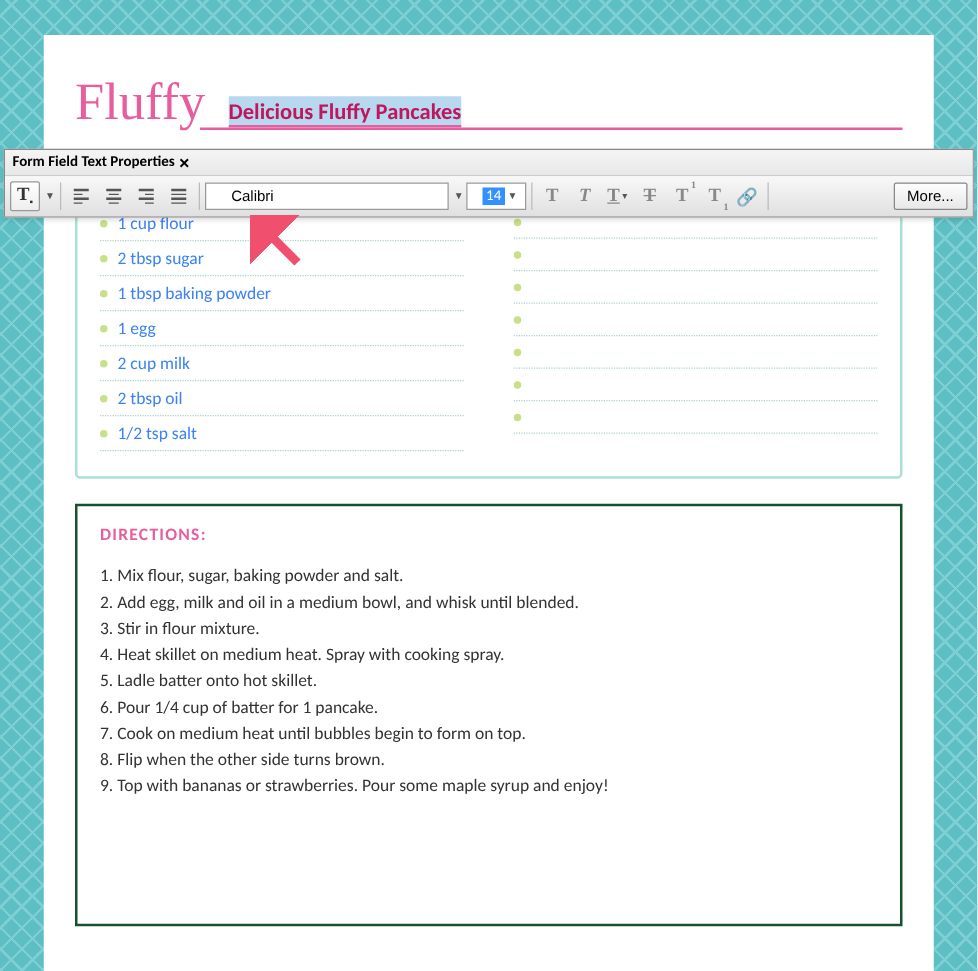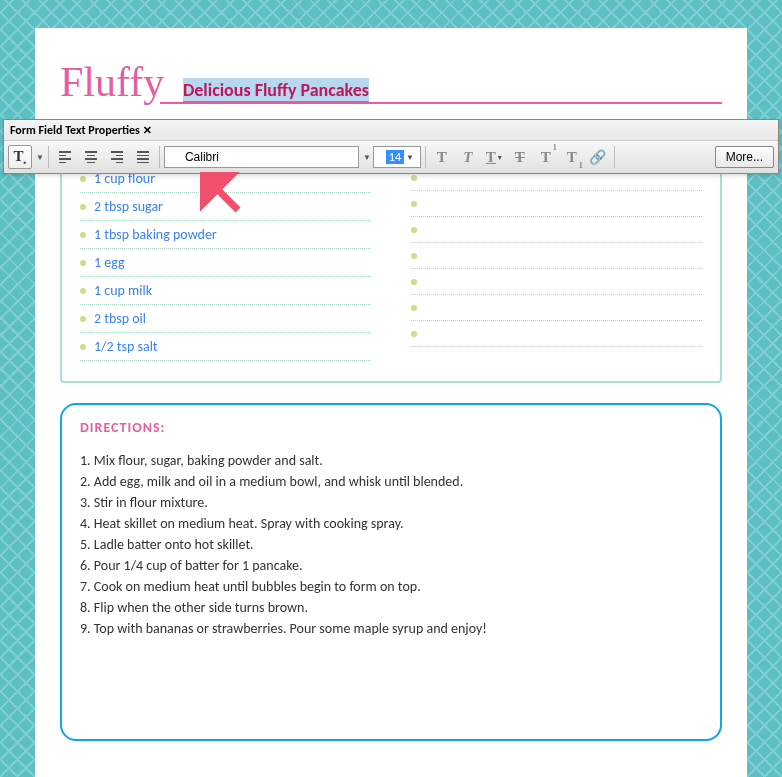--- a/index.html
+++ b/index.html
@@ -40,21 +40,21 @@
   .ing-columns { display: flex; gap: 40px; }
   .ing-col { flex: 1; }
   .ing-row { 
     display: flex; align-items: center; gap: 8px;
     border-bottom: 1px dotted #a8d8c8; padding: 5px 0; font-size: 14px; color: #3b82f6;
     min-height: 26px;
   }
   .bullet { width: 6px; height: 6px; border-radius: 50%; background: #c8e088; flex-shrink: 0; }
   
   .directions-box {
-    border: 2px solid #0ea5e9; border-radius: 16px;
+    border: 2px solid #14532d; border-radius: 0;
     padding: 14px 18px 20px;
     height: 338px;
   }
   .directions-heading { color: #e85d9e; font-weight: bold; font-size: 14px; letter-spacing: 1px; margin-bottom: 14px; }
   .dir-line { font-size: 14px; color: #333; line-height: 1.5; }
   
   
   .toolbar-wrap {
     position: absolute; left: 3px; top: 119px; width: 776px;
     border: 1px solid #888; background: #fafafa;
@@ -135,21 +135,21 @@
         <div class="ing-row">
             <span class="bullet"></span>
             <span>1 tbsp baking powder</span>
           </div>
         <div class="ing-row">
             <span class="bullet"></span>
             <span>1 egg</span>
           </div>
         <div class="ing-row">
             <span class="bullet"></span>
-            <span>1 cup milk</span>
+            <span>2 cup milk</span>
           </div>
         <div class="ing-row">
             <span class="bullet"></span>
             <span>2 tbsp oil</span>
           </div>
         <div class="ing-row">
             <span class="bullet"></span>
             <span>1/2 tsp salt</span>
           </div>
       </div>

